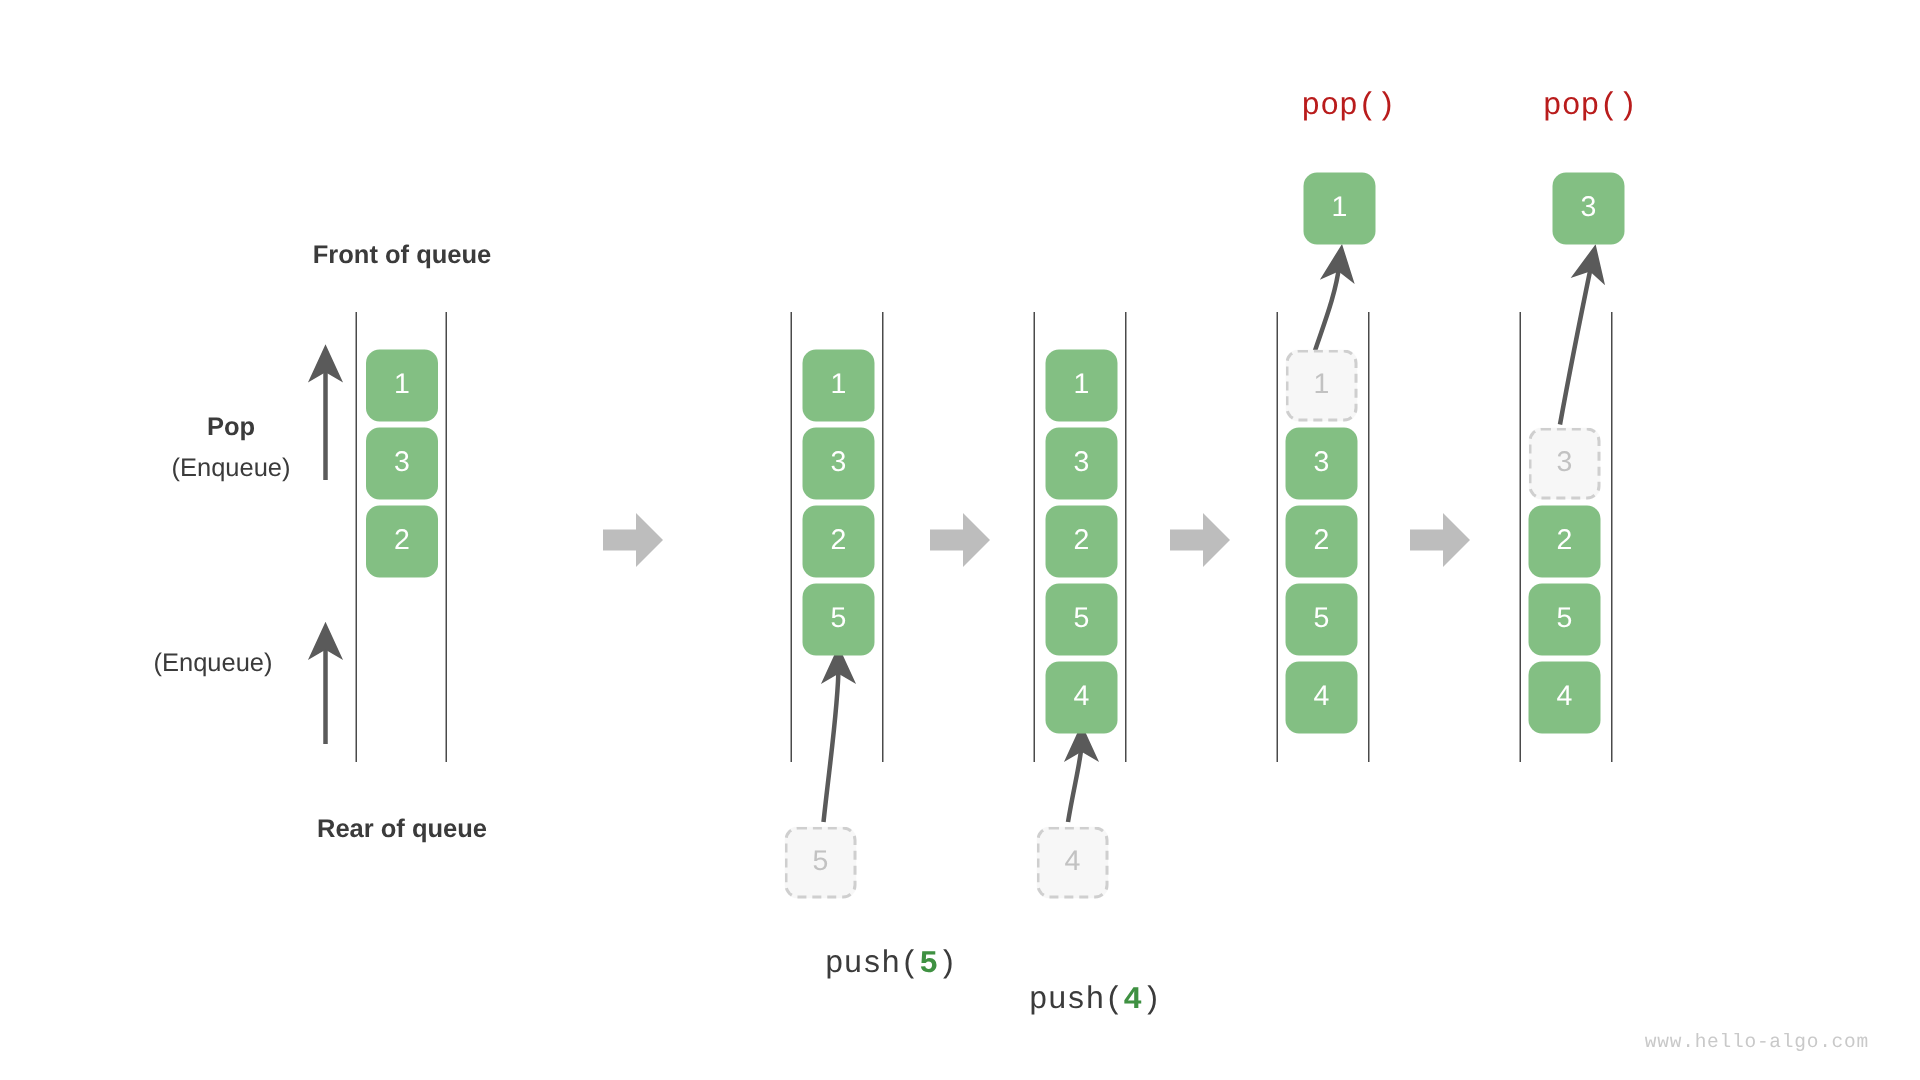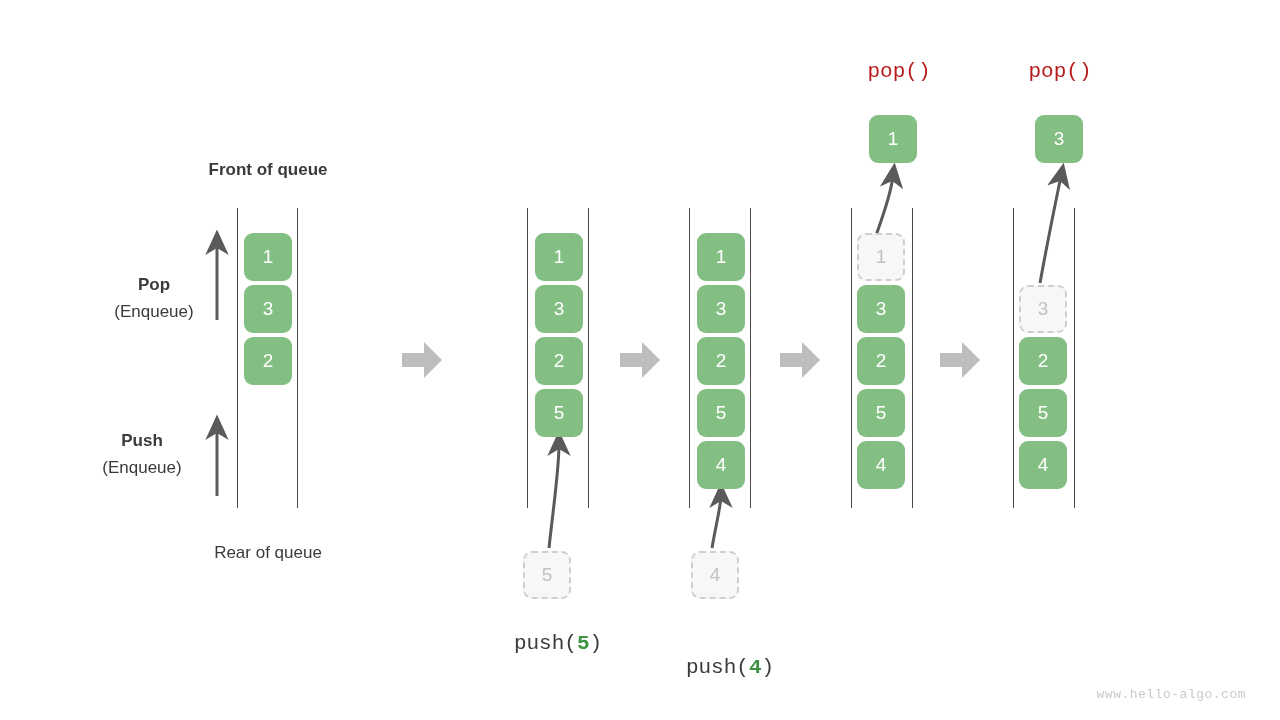--- a/index.html
+++ b/index.html
@@ -42,21 +42,21 @@
     font-size: 17px;
     font-weight: bold;
     color: #3b3b3b;
   }
   .lbl-rear {
     position: absolute;
     left: 0; top: 543px;
     width: 536px;
     text-align: center;
     font-size: 17px;
-    font-weight: normal;
+    font-weight: bold;
     color: #3b3b3b;
   }
 
   .side-label {
     position: absolute;
     width: 180px;
     text-align: center;
     color: #3b3b3b;
   }
   .side-label .strong {
@@ -184,28 +184,27 @@
   </svg>
 
   <div class="lbl-front">Front of queue</div>
   <div class="lbl-rear">Rear of queue</div>
 
   <div class="side-label side-pop">
     <span class="strong">Pop</span>
     <span class="sub">(Enqueue)</span>
   </div>
   <div class="side-label side-push">
-    <span class="strong">Push</span>
     <span class="sub">(Enqueue)</span>
   </div>
 
   <div class="pop-label" style="left:819px;">pop()</div>
   <div class="pop-label" style="left:980px;">pop()</div>
 
-  <div class="code-label" style="left:478px; top:632px;"><span>push(</span><span class="num">5</span><span>)</span></div>
+  <div class="code-label" style="left:478px; top:632px;text-align:right;"><span>push(</span><span class="num">5</span><span>)</span></div>
 
   <div class="code-label" style="left:650px; top:656px;"><span>push(</span><span class="num">4</span><span>)</span></div>
 
   <div id="stages-root">
       <div class="rail-group" style="left: 237px; width: 61px;">
         <div class="rail left"></div>
         <div class="rail right"></div>
       </div>
       <div class="cell" style="left: 244px; top: 233px;">1</div>
       <div class="cell" style="left: 244px; top: 285px;">3</div>

